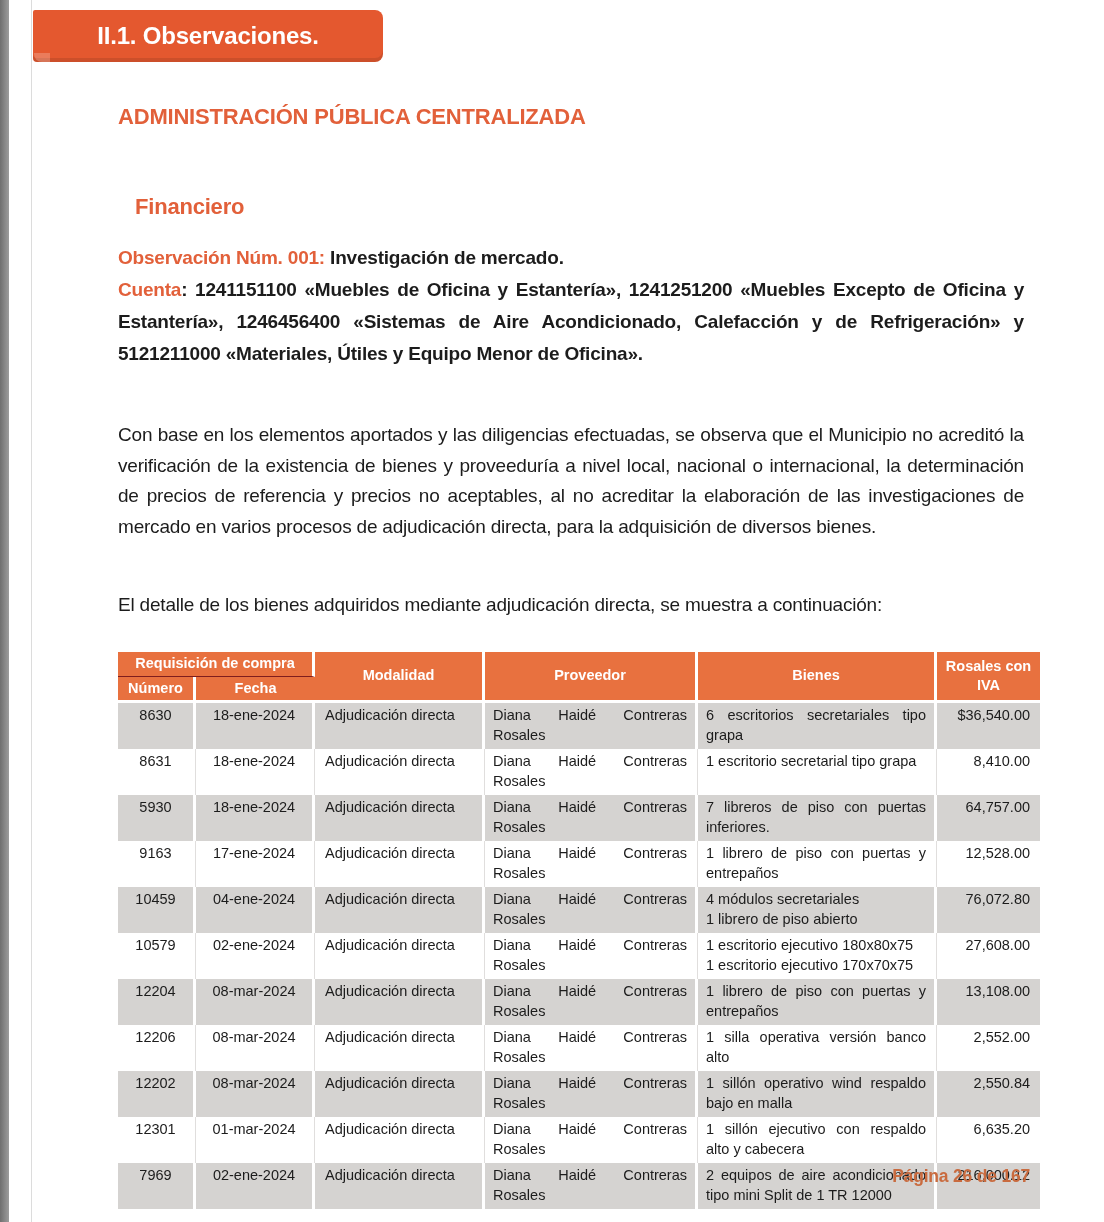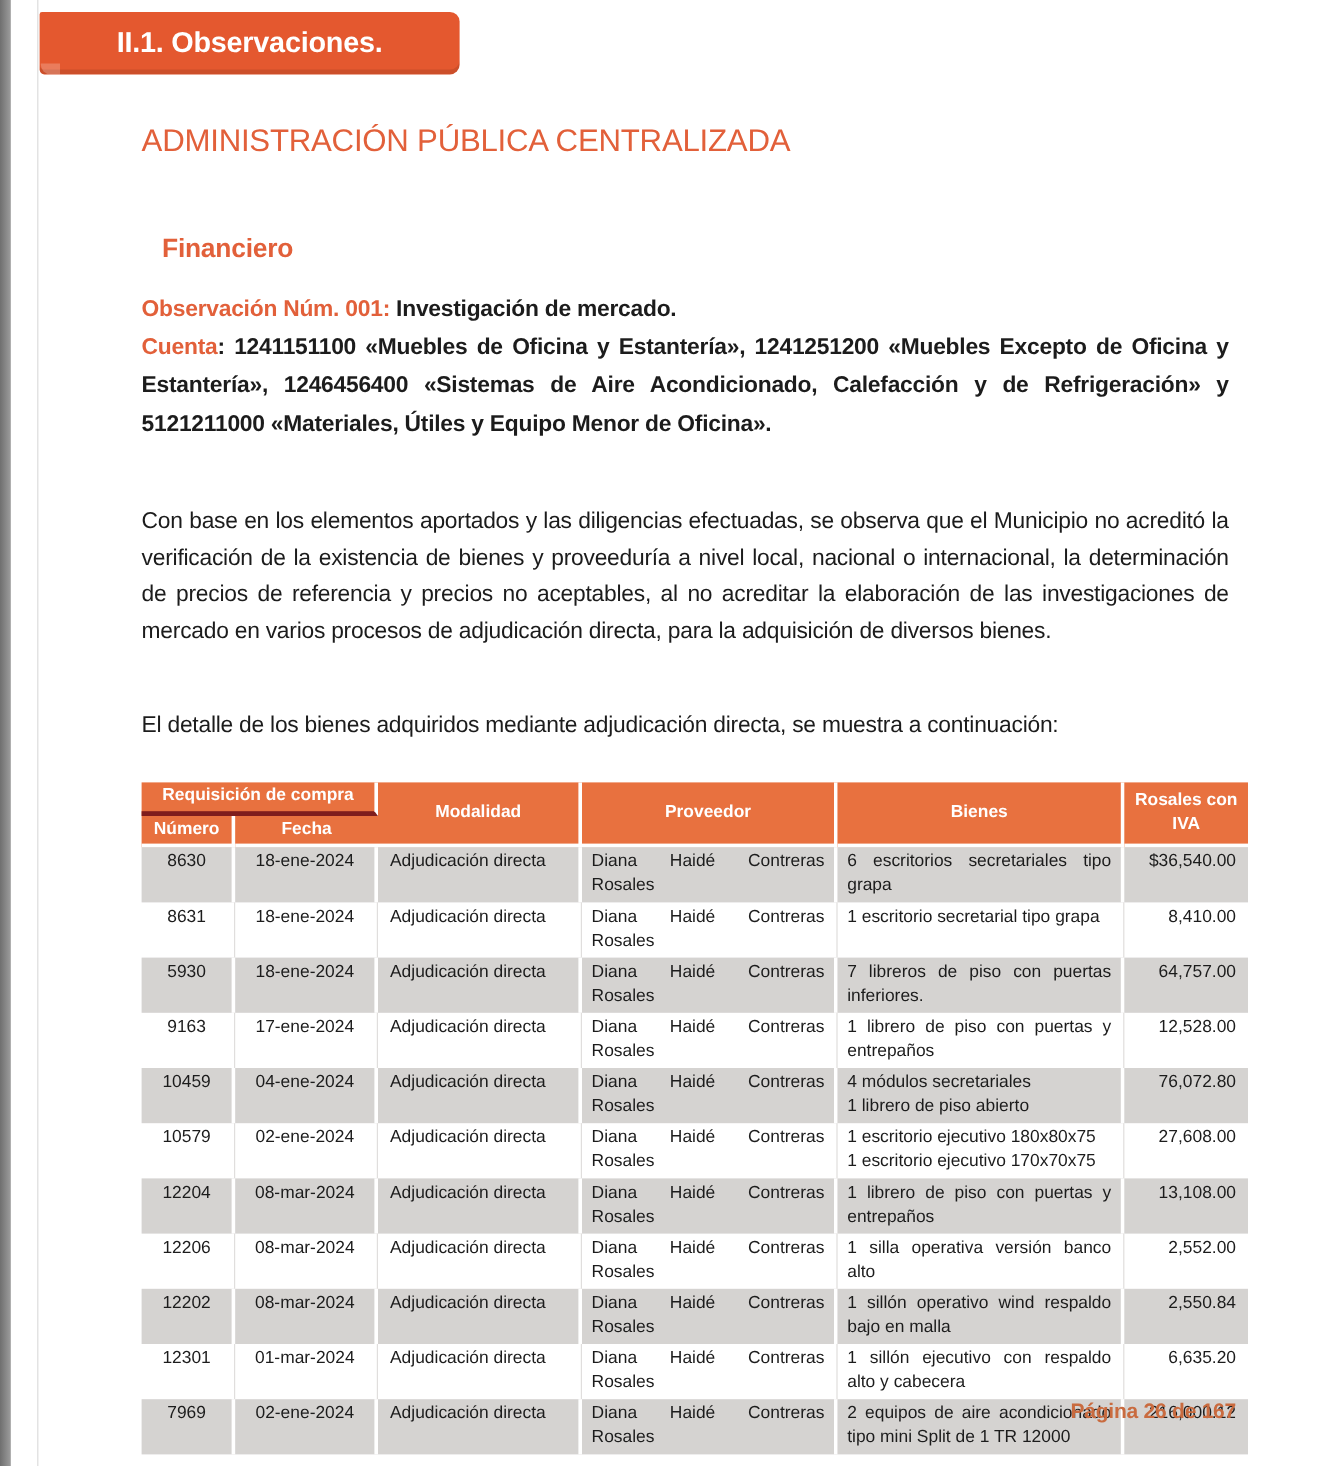--- a/index.html
+++ b/index.html
@@ -31,21 +31,21 @@
     display:flex;align-items:center;justify-content:center;
     border-radius:2px 8px 8px 4px;
     box-shadow:inset 0 -4px 0 rgba(0,0,0,0.10);
   }
   .banner::after{
     content:"";position:absolute;left:1px;bottom:0;width:16px;height:9px;
     background:rgba(255,255,255,0.22);border-radius:0 0 0 8px;
   }
   h1.title{
     position:absolute;left:118px;top:103px;margin:0;width:906px;
-    color:var(--c-accent);font-size:26px;line-height:28px;font-weight:normal;letter-spacing:-0.2px;
+    color:var(--c-accent);font-size:22px;line-height:28px;font-weight:bold;letter-spacing:-0.2px;
   }
   h2.subtitle{
     position:absolute;left:118px;top:176px;margin:17px;width:906px;
     color:var(--c-accent);font-size:22px;line-height:27px;font-weight:bold;letter-spacing:-0.2px;
   }
   .labels-block{position:absolute;left:118px;top:242px;width:906px;}
   .labels-block p{margin:0;font-size:19px;line-height:32px;font-weight:bold;letter-spacing:-0.2px;}
   .labels-block .lbl{color:var(--c-accent);}
   .cuenta-p{text-align:justify;}
   .body-par{
@@ -66,21 +66,21 @@
   table.details col.w-modalidad{width:170px;}
   table.details col.w-proveedor{width:213px;}
   table.details col.w-bienes{width:239px;}
   table.details col.w-importe{width:103px;}
   table.details th{
     background:var(--c-thead);color:#ffffff;font-weight:bold;
     text-align:center;vertical-align:middle;padding:2px 4px;height:24px;
     border-right:3px solid #ffffff;border-bottom:3px solid #ffffff;
   }
   table.details th:last-child{border-right:none;}
-  table.details th.group{border-bottom:4px solid #7f1d1d;}
+  table.details th.group{border-bottom:1px solid #7f1d1d;}
   table.details th.rspan{border-bottom:3px solid #ffffff;}
   table.details td{
     vertical-align:top;padding:3px 8px 4px 8px;
     border-right:3px solid transparent;
   }
   table.details tr.gray td{background:var(--c-rowgray);border-right-color:#ffffff;}
   table.details tr.light td{border-right:1px solid #e0dedd;padding-right:10px;}
   table.details td:last-child{border-right:none !important;}
   table.details td.c-numero,
   table.details td.c-fecha{text-align:center;}

